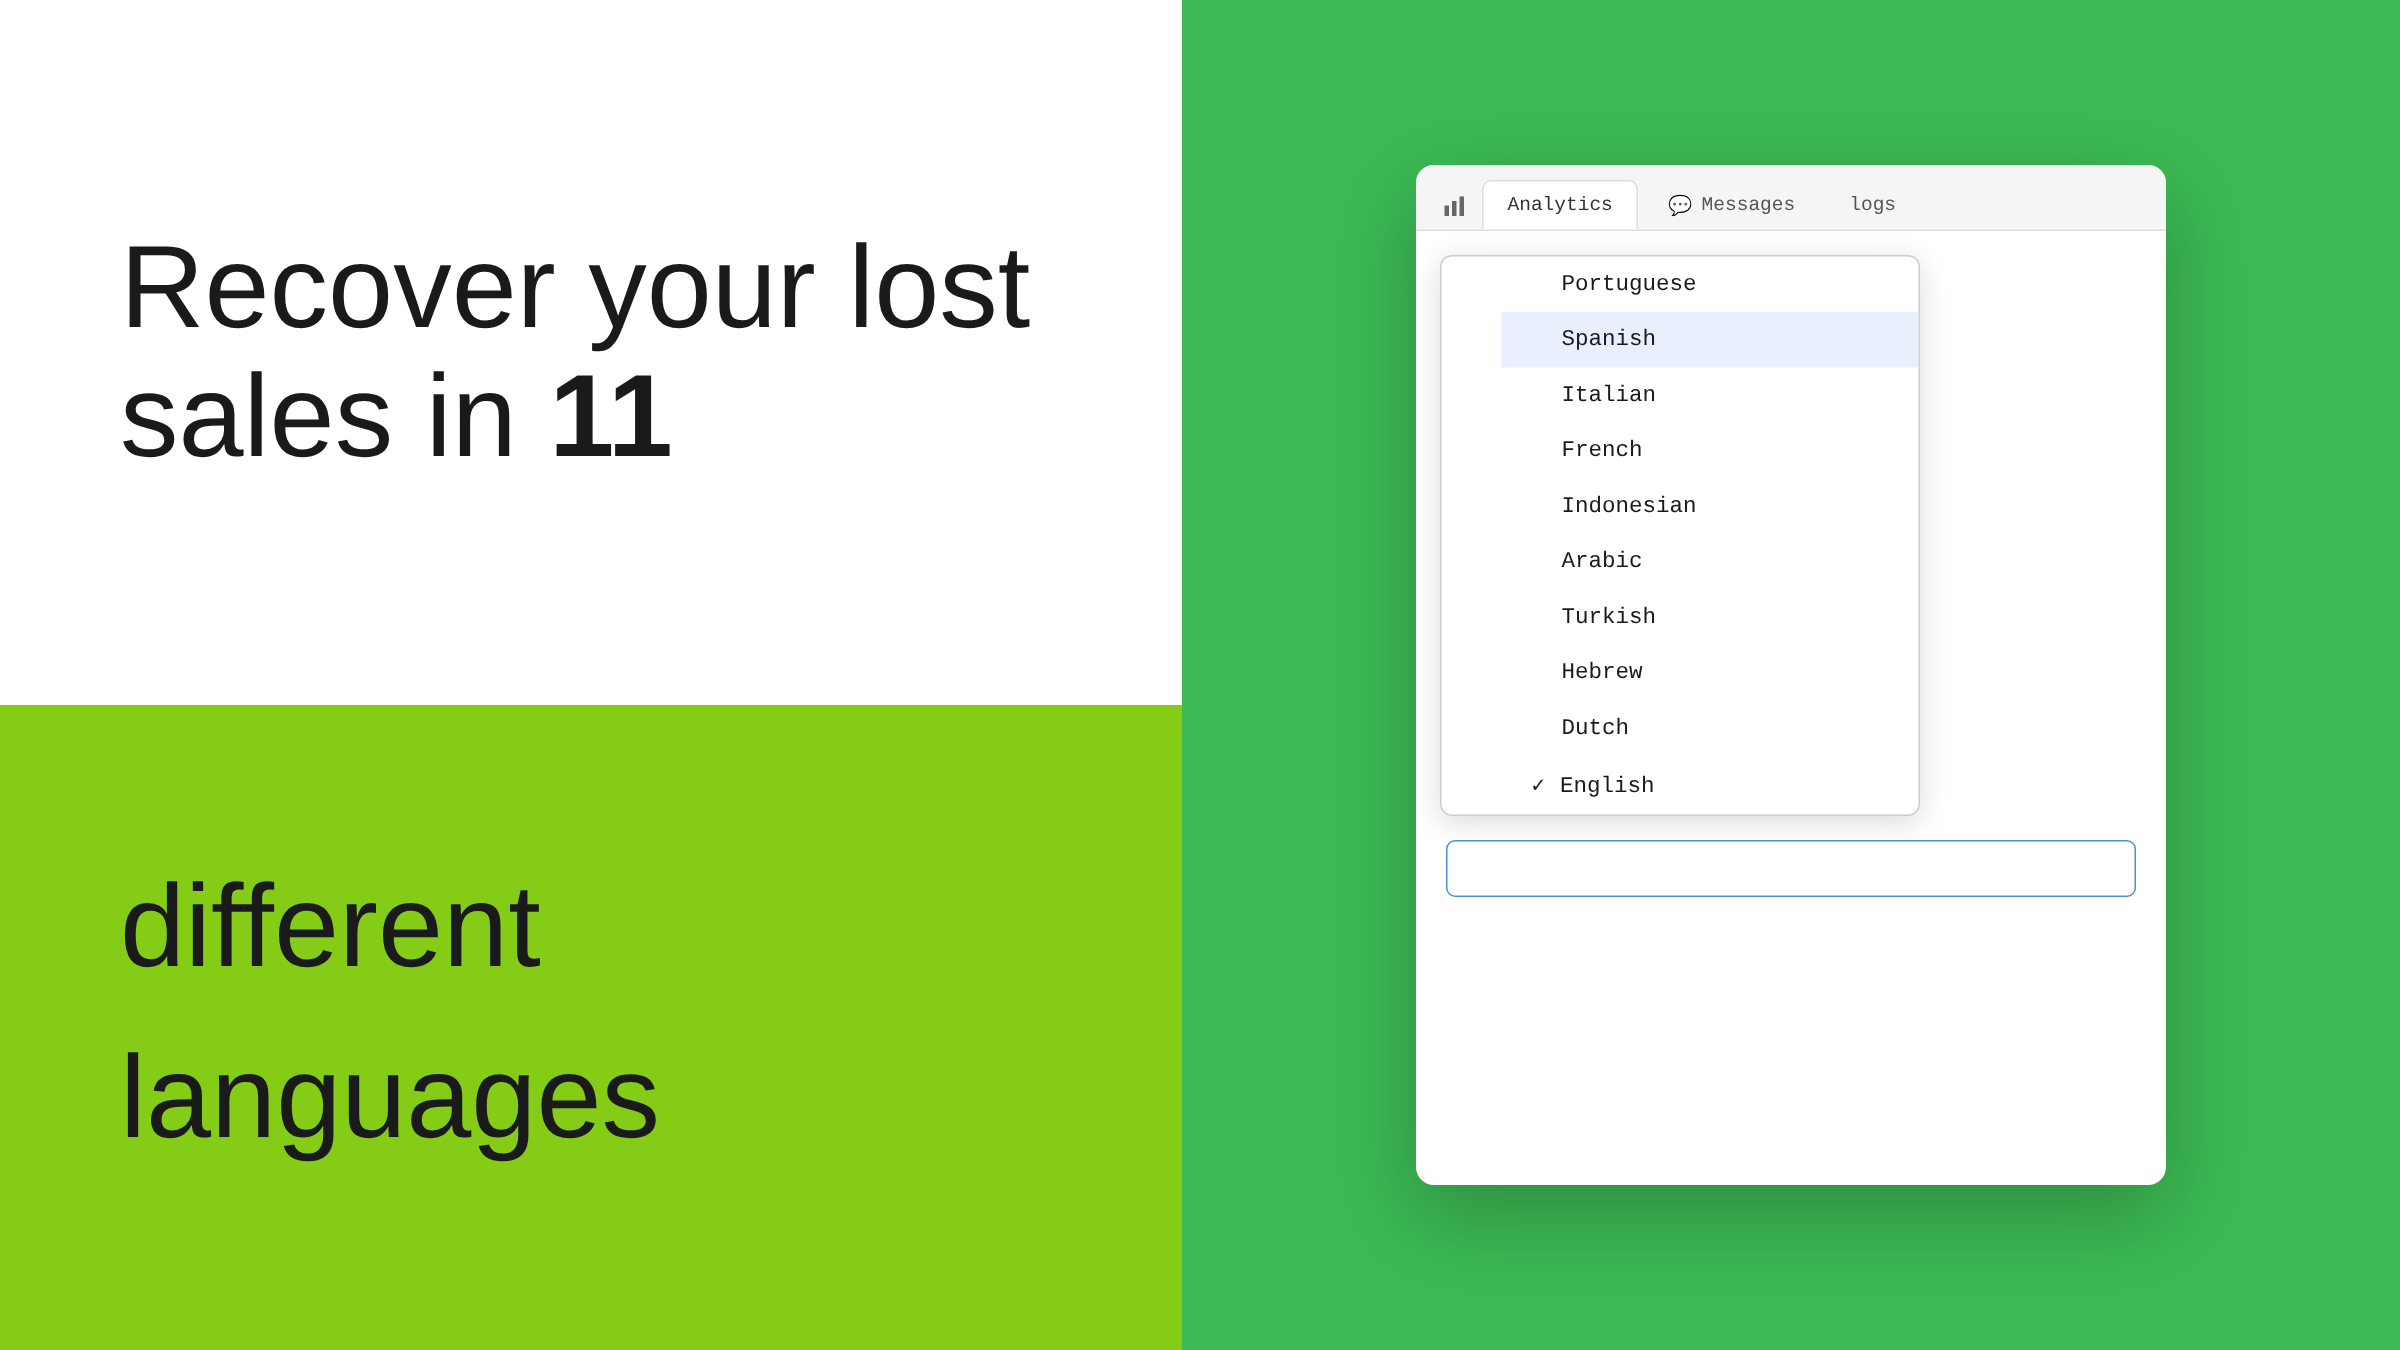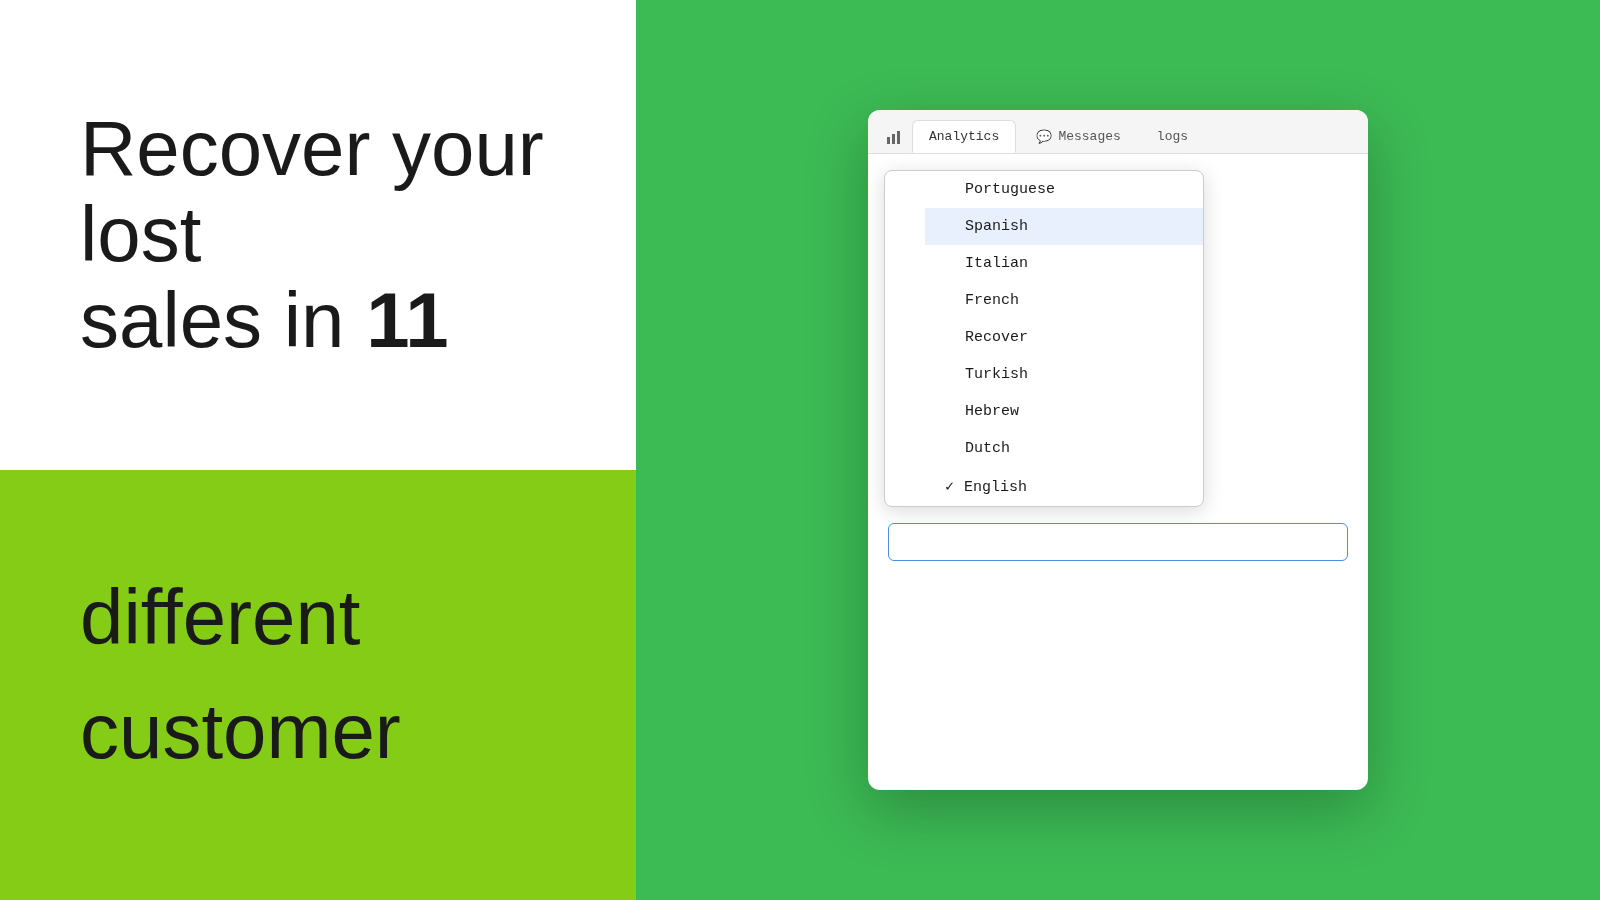--- a/index.html
+++ b/index.html
@@ -7,21 +7,21 @@
     body {
       width: 1600px;
       height: 900px;
       display: flex;
       overflow: hidden;
       font-family: -apple-system, BlinkMacSystemFont, 'Segoe UI', sans-serif;
     }
 
     
     .left-panel {
-      width: 636px;
+      width: 788px;
       height: 900px;
       display: flex;
       flex-direction: column;
       background: #ffffff;
     }
 
     .left-top {
       flex: 1;
       background: #ffffff;
       display: flex;
@@ -221,21 +221,21 @@
       <div class="hero-text">
         <span>Recover your lost</span>
       </div>
       <div class="hero-text">
         <span>sales in </span><span class="bold-number">11</span>
       </div>
     </div>
   </div>
   <div class="left-bottom">
     <div class="bottom-text">different</div>
-    <div class="bottom-text">customer</div>
+    <div class="bottom-text">languages</div>
   </div>
 </div>
 
 <div class="right-panel">
   <div class="app-card">
 
     <div class="tab-bar">
       <div class="tab-bar-icon">
         <svg width="16" height="16" viewBox="0 0 16 16" fill="none">
           <rect x="1" y="8" width="3" height="7" fill="#666"></rect>
@@ -255,21 +255,22 @@
       </div>
     </div>
 
 
     <div class="dropdown-container">
       <div class="dropdown-menu">
         <div class="dropdown-item">Portuguese</div>
         <div class="dropdown-item highlighted">Spanish</div>
         <div class="dropdown-item">Italian</div>
         <div class="dropdown-item">French</div>
-        <div class="dropdown-item">Recover</div>
+        <div class="dropdown-item">Indonesian</div>
+        <div class="dropdown-item">Arabic</div>
         <div class="dropdown-item">Turkish</div>
         <div class="dropdown-item">Hebrew</div>
         <div class="dropdown-item">Dutch</div>
         <div class="dropdown-item selected">English</div>
       </div>
     </div>
 
     <div style="padding: 8px 20px 0 20px;">
       <div class="partial-input"></div>
     </div>

